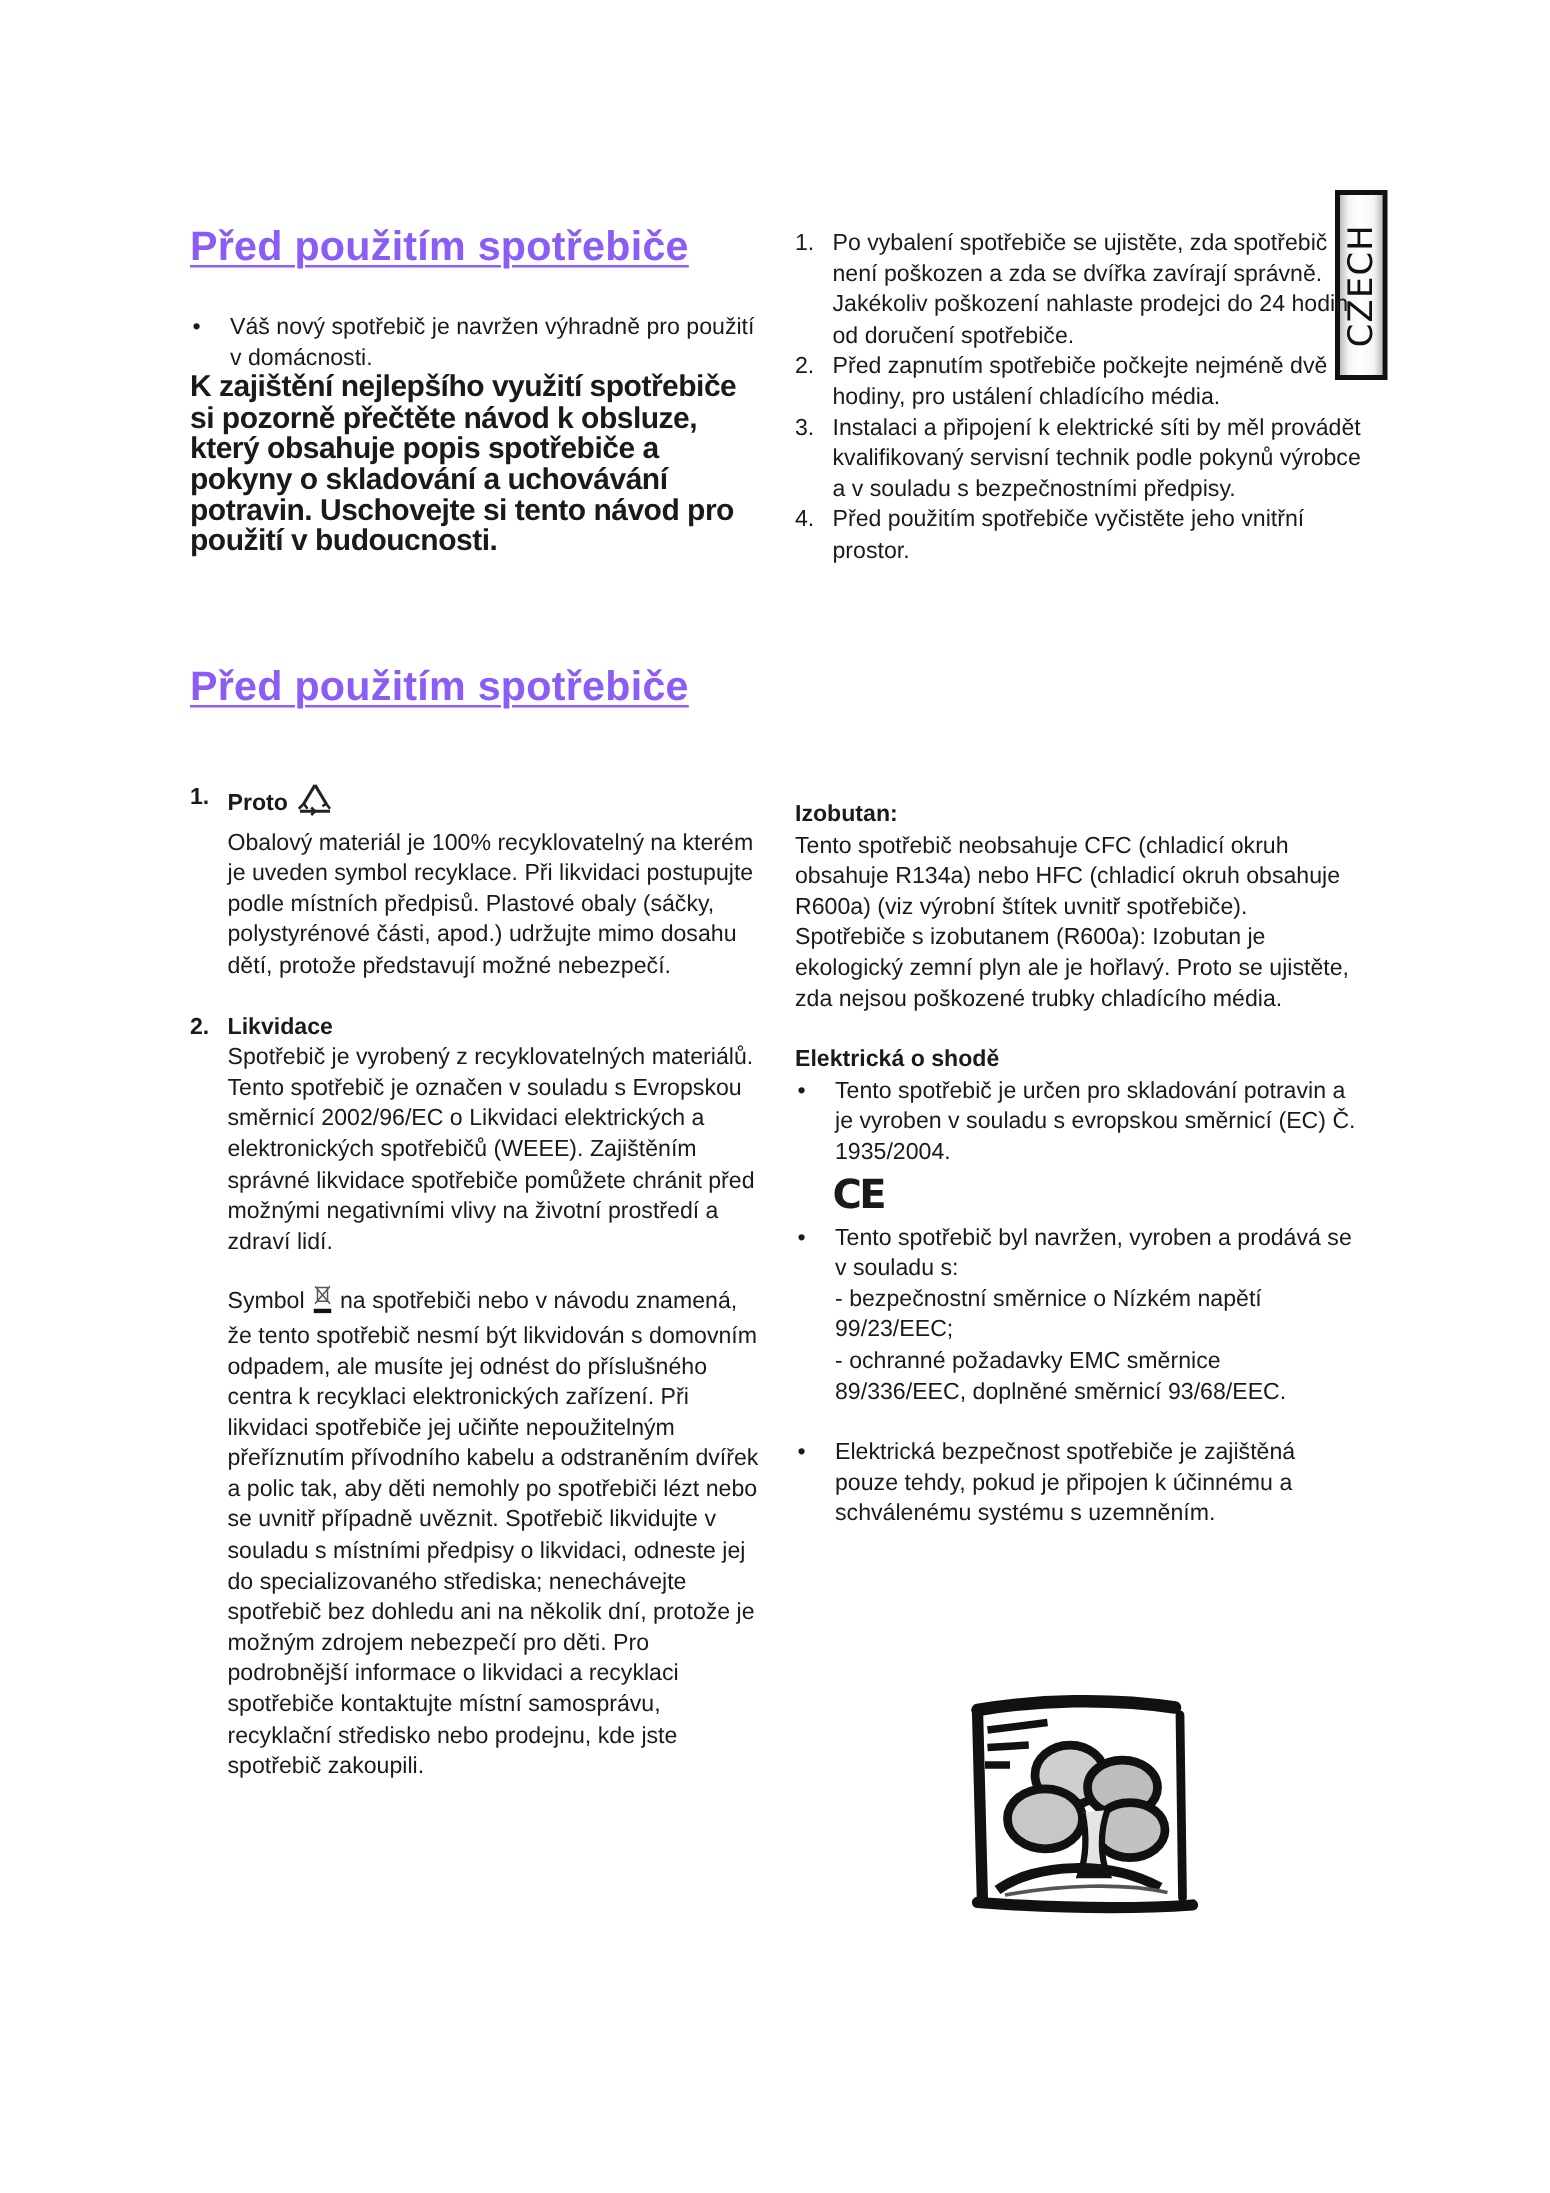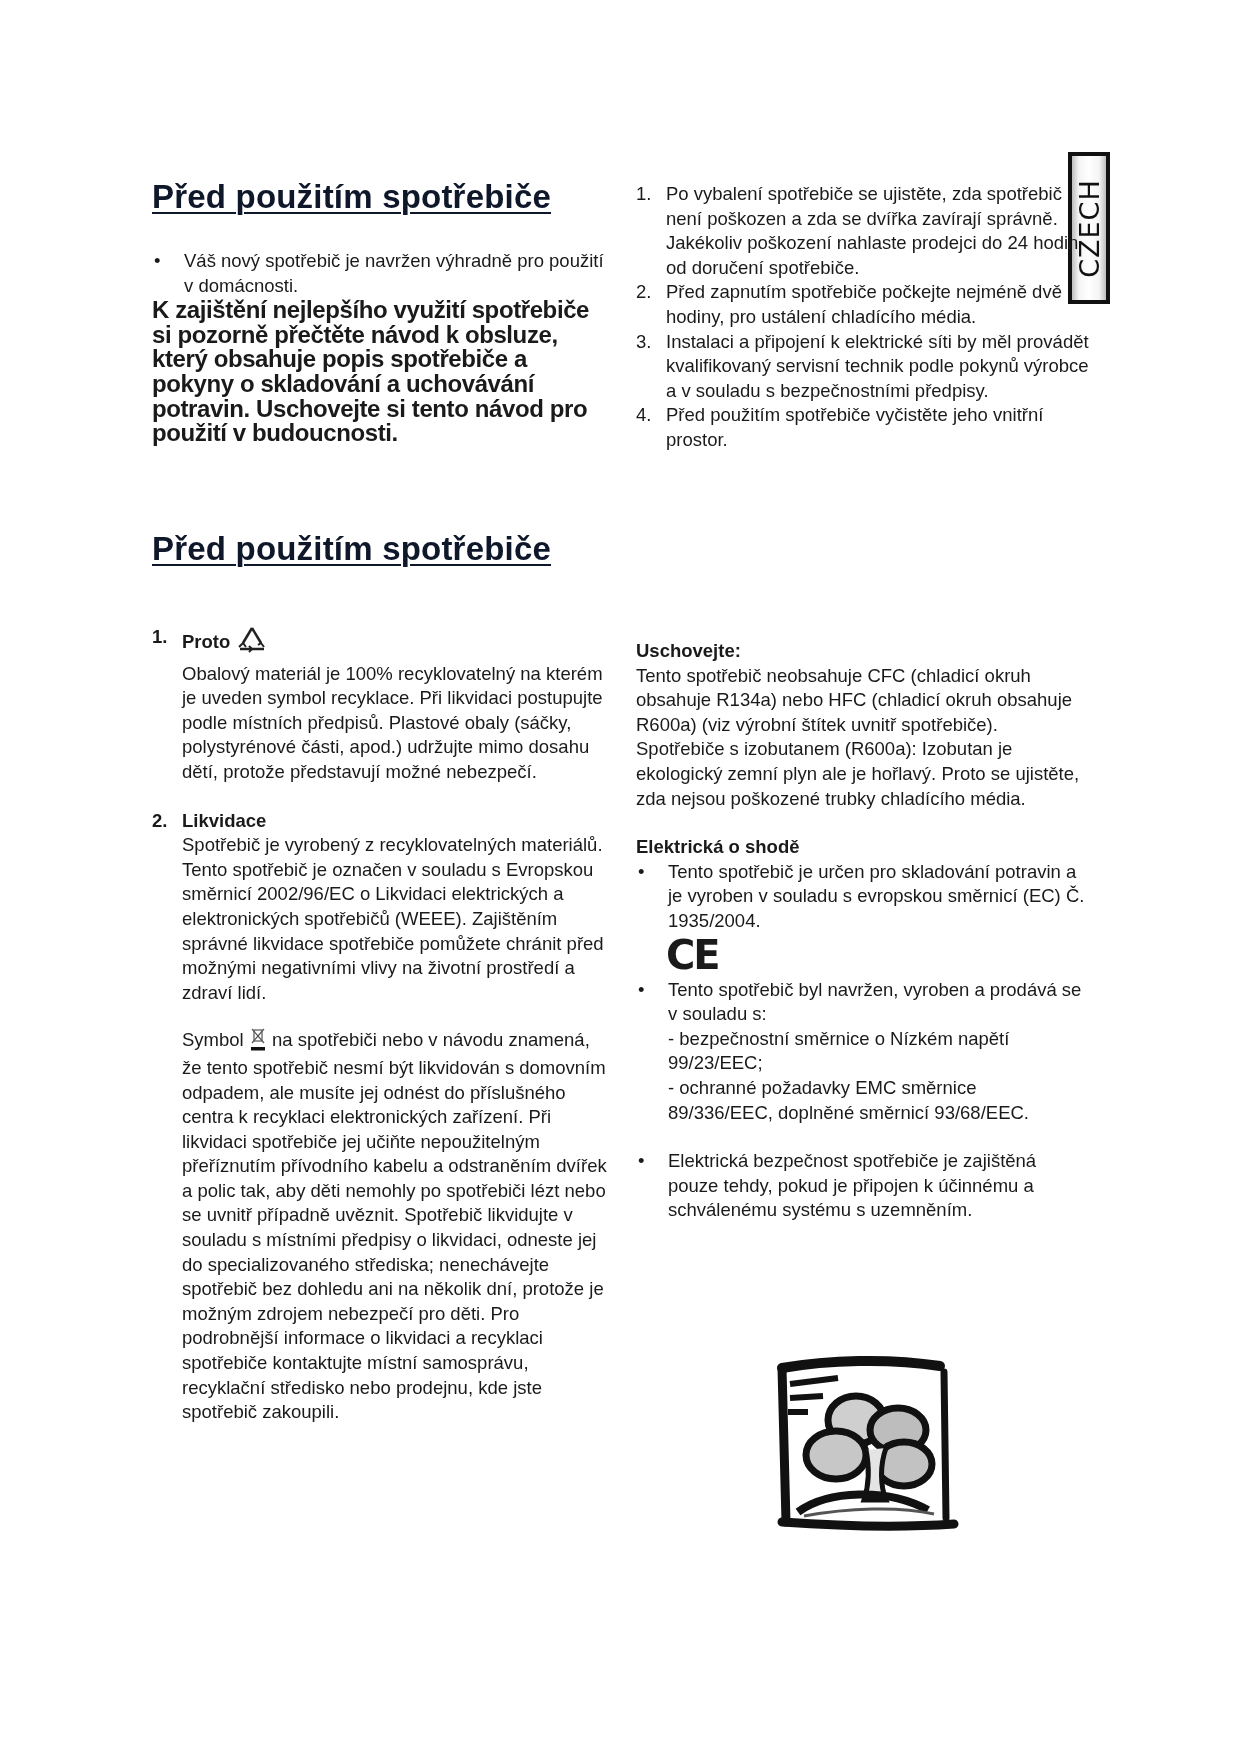--- a/index.html
+++ b/index.html
@@ -5,41 +5,41 @@
   html, body { margin: 0; padding: 0; background: #ffffff; }
   body {
     width: 1240px; height: 1754px; position: relative; overflow: hidden;
     font-family: "Liberation Sans", sans-serif; color: #1a1a1a;
   }
   .abs { position: absolute; }
   .h1 {
     font-family: "Liberation Sans", sans-serif;
     font-weight: bold; font-size: 33px; text-decoration: underline;
     text-decoration-thickness: 2px; text-underline-offset: 4px;
-    color: #0f172a; white-space: nowrap; letter-spacing: 0.2px;
+    color: #8b5cf6; white-space: nowrap; letter-spacing: 0.2px;
   }
   .txt { font-size: 18.5px; line-height: 24.6px; }
   .bold-para { font-weight: bold; font-size: 24px; line-height: 24.6px; letter-spacing: -0.4px; }
   .row { display: flex; }
   .bullet { width: 30px; flex: none; padding-left: 2px; }
   .num { width: 30px; flex: none; }
   .content { flex: 1; }
   .subhead { font-weight: bold; }
   .czech-tab {
     position: absolute; left: 1068px; top: 152px; width: 42px; height: 152px;
     border: 4px solid #111; box-sizing: border-box;
     background: linear-gradient(90deg, #bdbdbd 0%, #f4f4f4 20%, #ffffff 50%, #f4f4f4 80%, #bdbdbd 100%);
     display: flex; align-items: center; justify-content: center;
   }
   .czech-tab span {
     transform: rotate(-90deg); font-size: 27px; letter-spacing: 1px; white-space: nowrap;
     font-family: "DejaVu Sans", sans-serif; color: #111;
   }
   .icon-inline { display: inline-block; vertical-align: middle; }
-  .ce-mark { font-family: "DejaVu Sans", sans-serif; font-size: 40px; font-weight: bold; letter-spacing: -2px; }
+  .ce-mark { font-family: "DejaVu Sans", sans-serif; font-size: 32px; font-weight: bold; letter-spacing: -2px; }
   .spacer { height: 24px; }
 </style>
 </head>
 <body>
 
 <div class="czech-tab">
   <span>CZECH</span>
 </div>
 
 <div class="abs h1" style="left:152px; top:178px;">Před použitím spotřebiče</div>
@@ -109,21 +109,21 @@
             <rect x="2" y="20" width="14" height="3.5" fill="#111"></rect>
           </svg>
         </span>
         <span>na spotřebiči nebo v návodu znamená, že tento spotřebič nesmí být likvidován s domovním odpadem, ale musíte jej odnést do příslušného centra k recyklaci elektronických zařízení. Při likvidaci spotřebiče jej učiňte nepoužitelným přeříznutím přívodního kabelu a odstraněním dvířek a polic tak, aby děti nemohly po spotřebiči lézt nebo se uvnitř případně uvěznit. Spotřebič likvidujte v souladu s místními předpisy o likvidaci, odneste jej do specializovaného střediska; nenechávejte spotřebič bez dohledu ani na několik dní, protože je možným zdrojem nebezpečí pro děti. Pro podrobnější informace o likvidaci a recyklaci spotřebiče kontaktujte místní samosprávu, recyklační středisko nebo prodejnu, kde jste spotřebič zakoupili.</span>
       </div>
     </div>
   </div>
 </div>
 
 <div class="abs txt" style="left:636px; top:639px; width:450px;">
-  <div class="subhead">Uschovejte:</div>
+  <div class="subhead">Izobutan:</div>
   <div>Tento spotřebič neobsahuje CFC (chladicí okruh obsahuje R134a) nebo HFC (chladicí okruh obsahuje R600a) (viz výrobní štítek uvnitř spotřebiče).</div>
   <div>Spotřebiče s izobutanem (R600a): Izobutan je ekologický zemní plyn ale je hořlavý. Proto se ujistěte, zda nejsou poškozené trubky chladícího média.</div>
   <div class="spacer"></div>
   <div class="subhead">Elektrická o shodě</div>
   <div class="row">
     <span class="bullet">•</span>
     <span class="content">Tento spotřebič je určen pro skladování potravin a je vyroben v souladu s evropskou směrnicí (EC) Č. 1935/2004.</span>
   </div>
   <div style="padding-left:30px; height:44px; display:flex; align-items:center;">
     <span class="ce-mark">CE</span>

